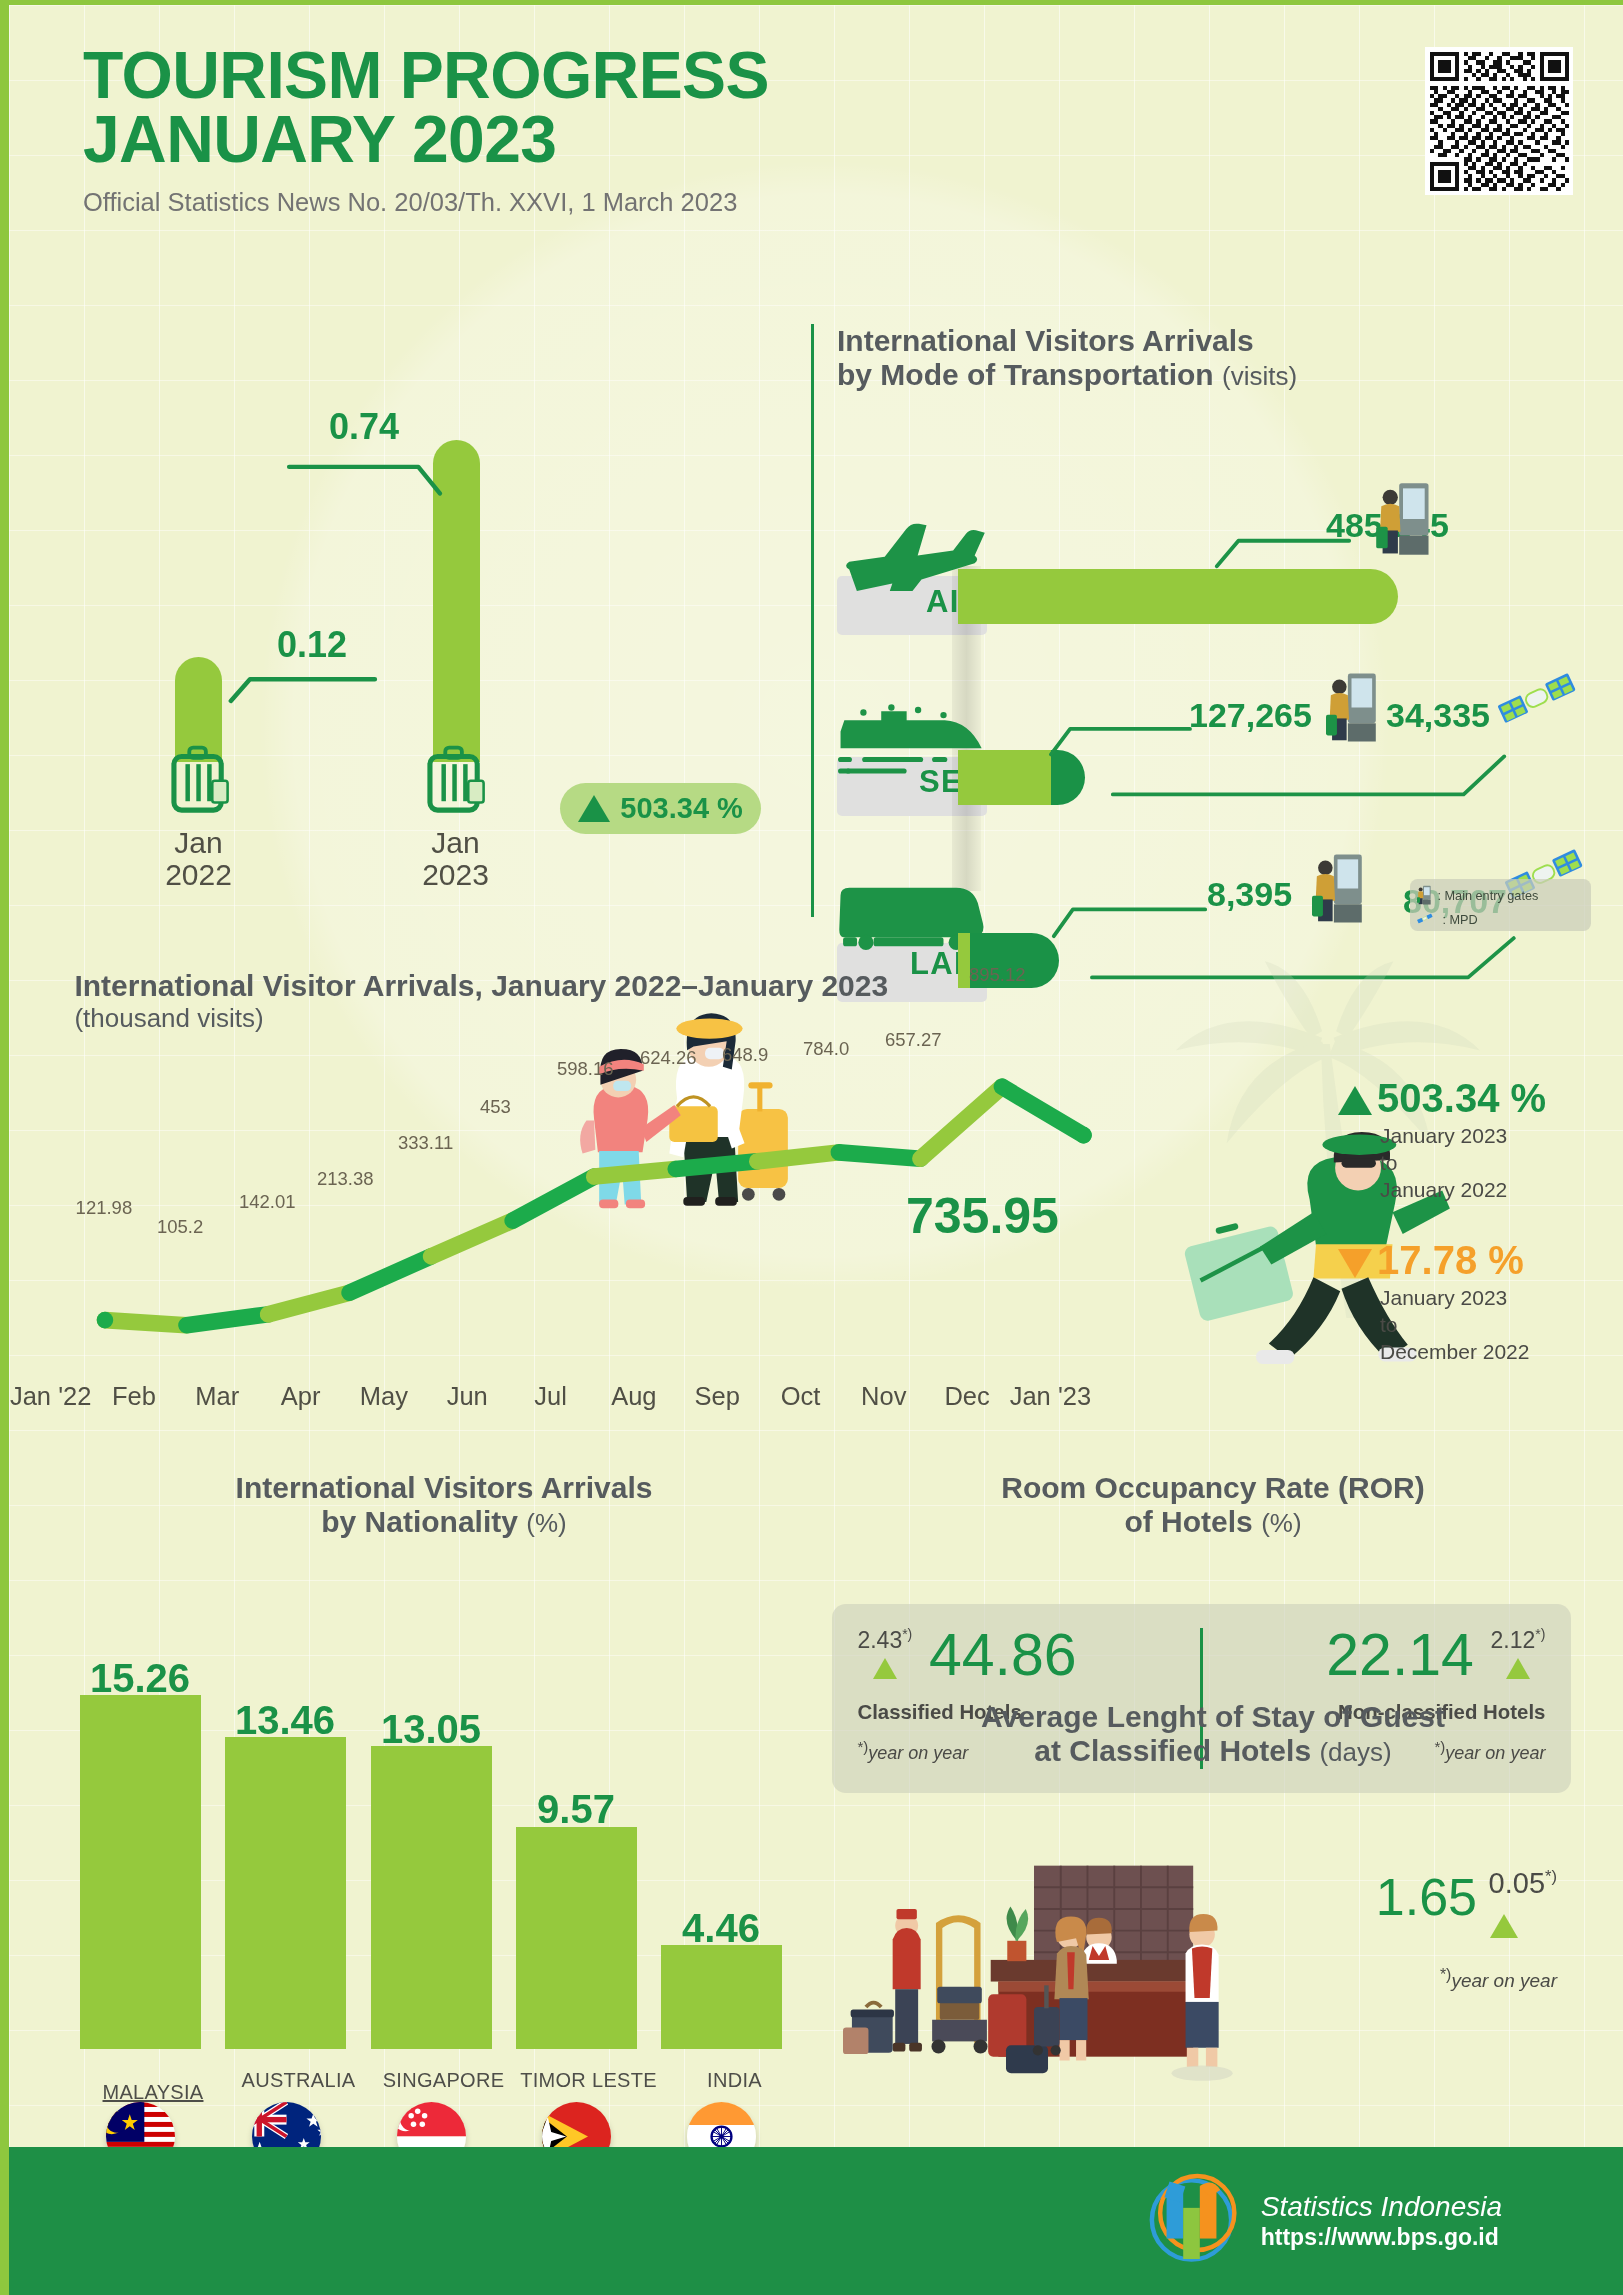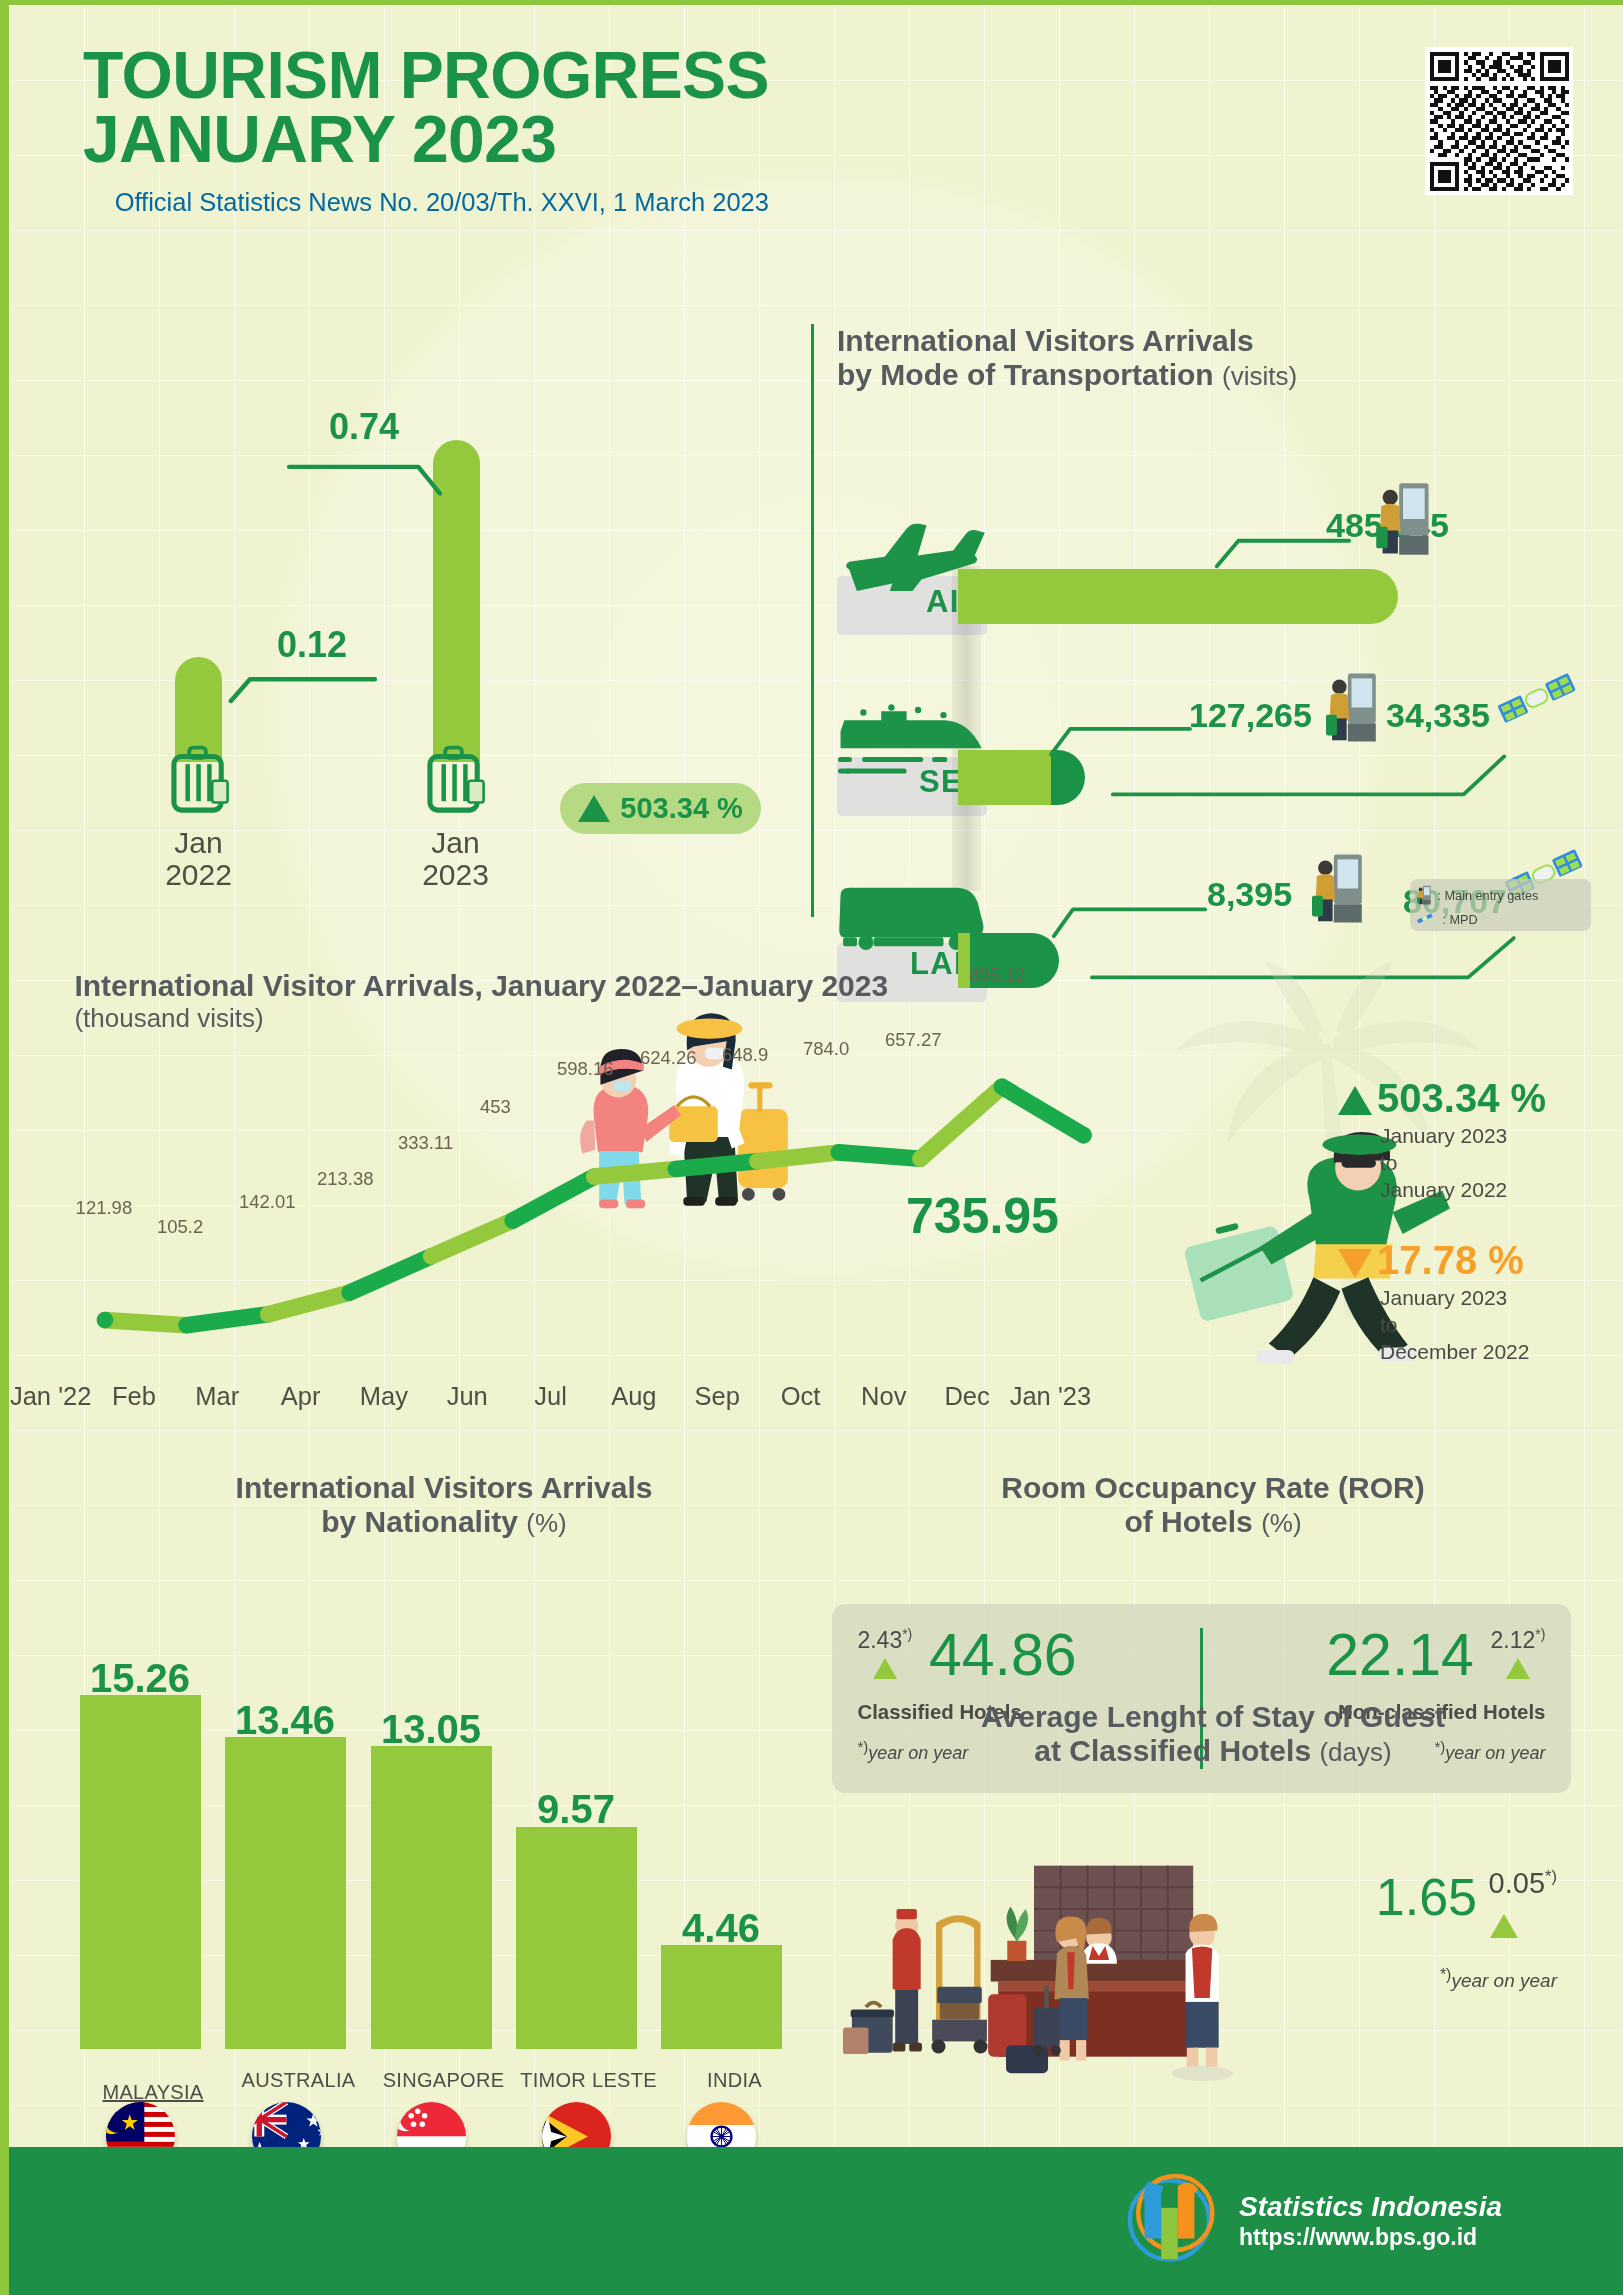--- a/index.html
+++ b/index.html
@@ -33,21 +33,21 @@
     pointer-events:none;
   }
 
   
   #header { position:absolute; left:74px; top:38px; }
   .title {
     font-family:"Liberation Sans Narrow","Liberation Sans",sans-serif;
     font-weight:bold; color:#1a9247; font-size:66px; line-height:0.97;
     letter-spacing:-0.6px;
   }
-  .subtitle { margin-top:16.6px; font-size:25.5px; color:#0369a1;text-align:right; }
+  .subtitle { margin-top:16.6px; font-size:25.5px; color:#737373; }
   #qr {
     position:absolute; right:50px; top:42px; width:148px; height:148px;
     background:#fff; padding:4.5px;
   }
   #qr svg { display:block; width:100%; height:100%; }
 
   
   .sec-h1 { font-size:30px; font-weight:bold; color:#565b5e; line-height:1.12; }
   .sec-h2 { font-size:26px; color:#565b5e; }
   .sec-h1 .sm { font-weight:normal; font-size:26px; }
@@ -199,21 +199,21 @@
     width:0;height:0;border-left:14px solid transparent;border-right:14px solid transparent;border-bottom:24px solid #95c93d; }
   #los-note { position:absolute; right:32px; top:266px; font-size:19px; font-style:italic; color:#4a4a46; }
   #hotel-scene { position:absolute; left:6.4px; top:159px; }
 
   
   #footer {
     position:absolute; left:0; right:0; bottom:0; height:148px;
     background:#1e8f46; display:flex; align-items:center; justify-content:flex-end;
     padding-right:121px; gap:19px;
   }
-  #footer .fname { font-style:italic; font-weight:bold; font-size:28px; color:#fff; line-height:1.15; }
+  #footer .fname { font-style:italic; font-weight:normal; font-size:28px; color:#fff; line-height:1.15; }
   #footer .furl { font-weight:bold; font-size:23px; color:#fff; }
 </style>
 </head>
 <body>
 
 <div id="page">
   <div id="grid"></div>
   <div id="globe"></div>
 
   <div id="header">

